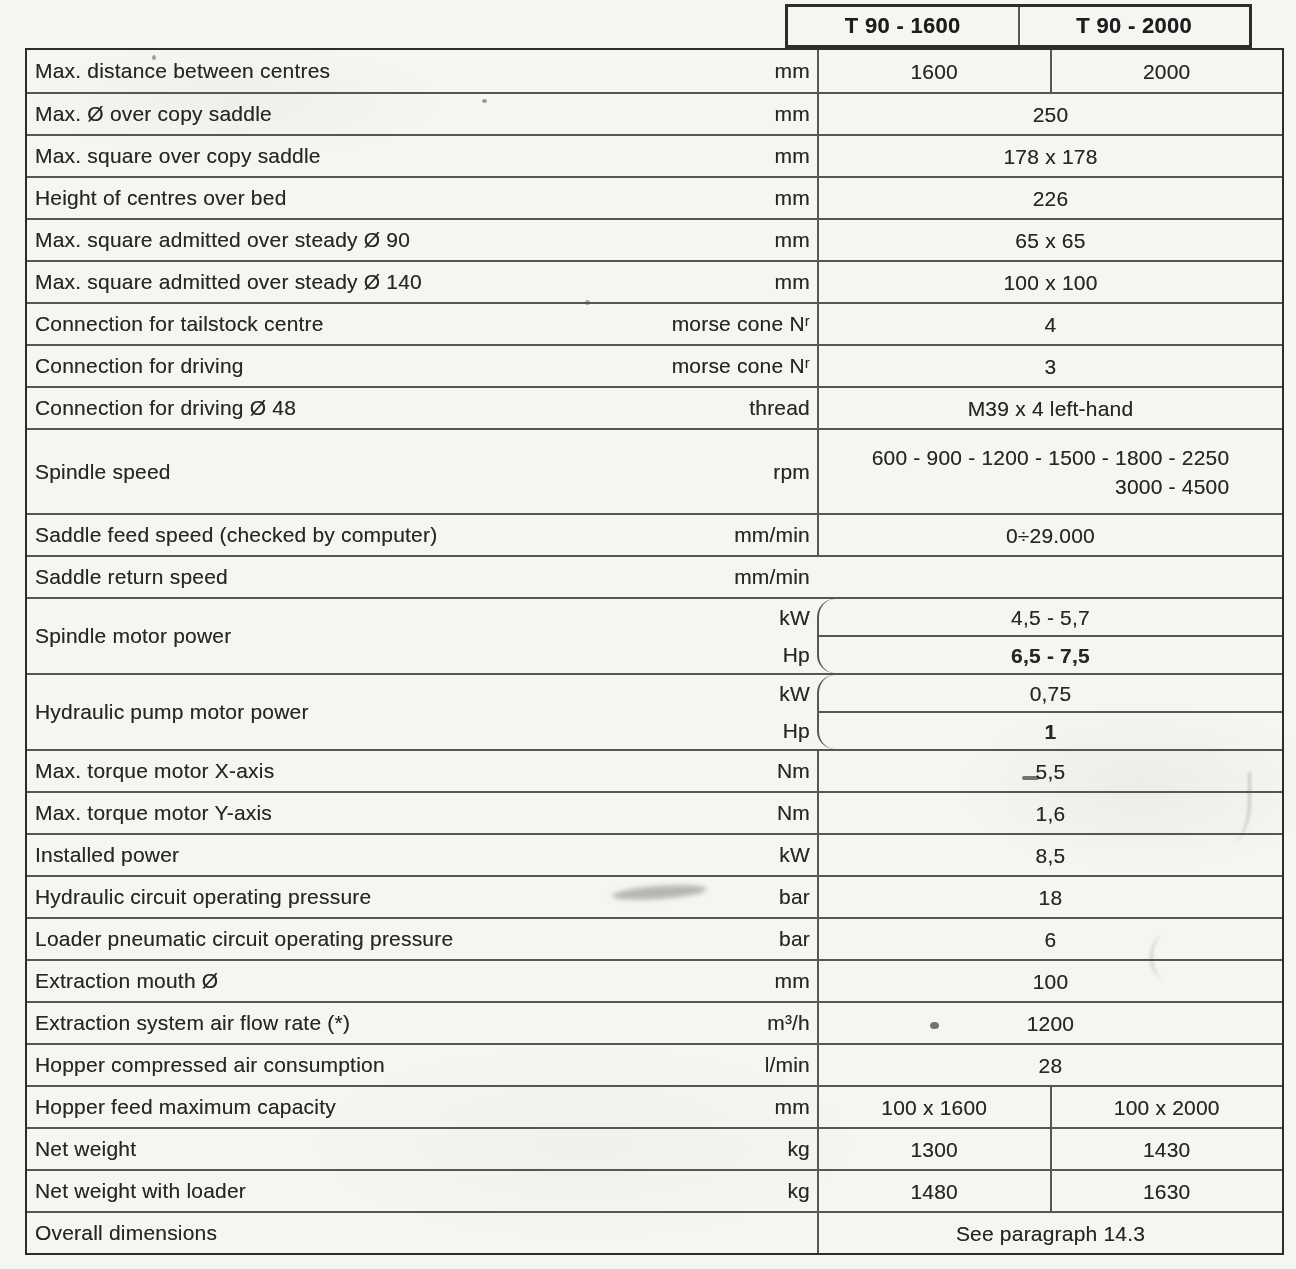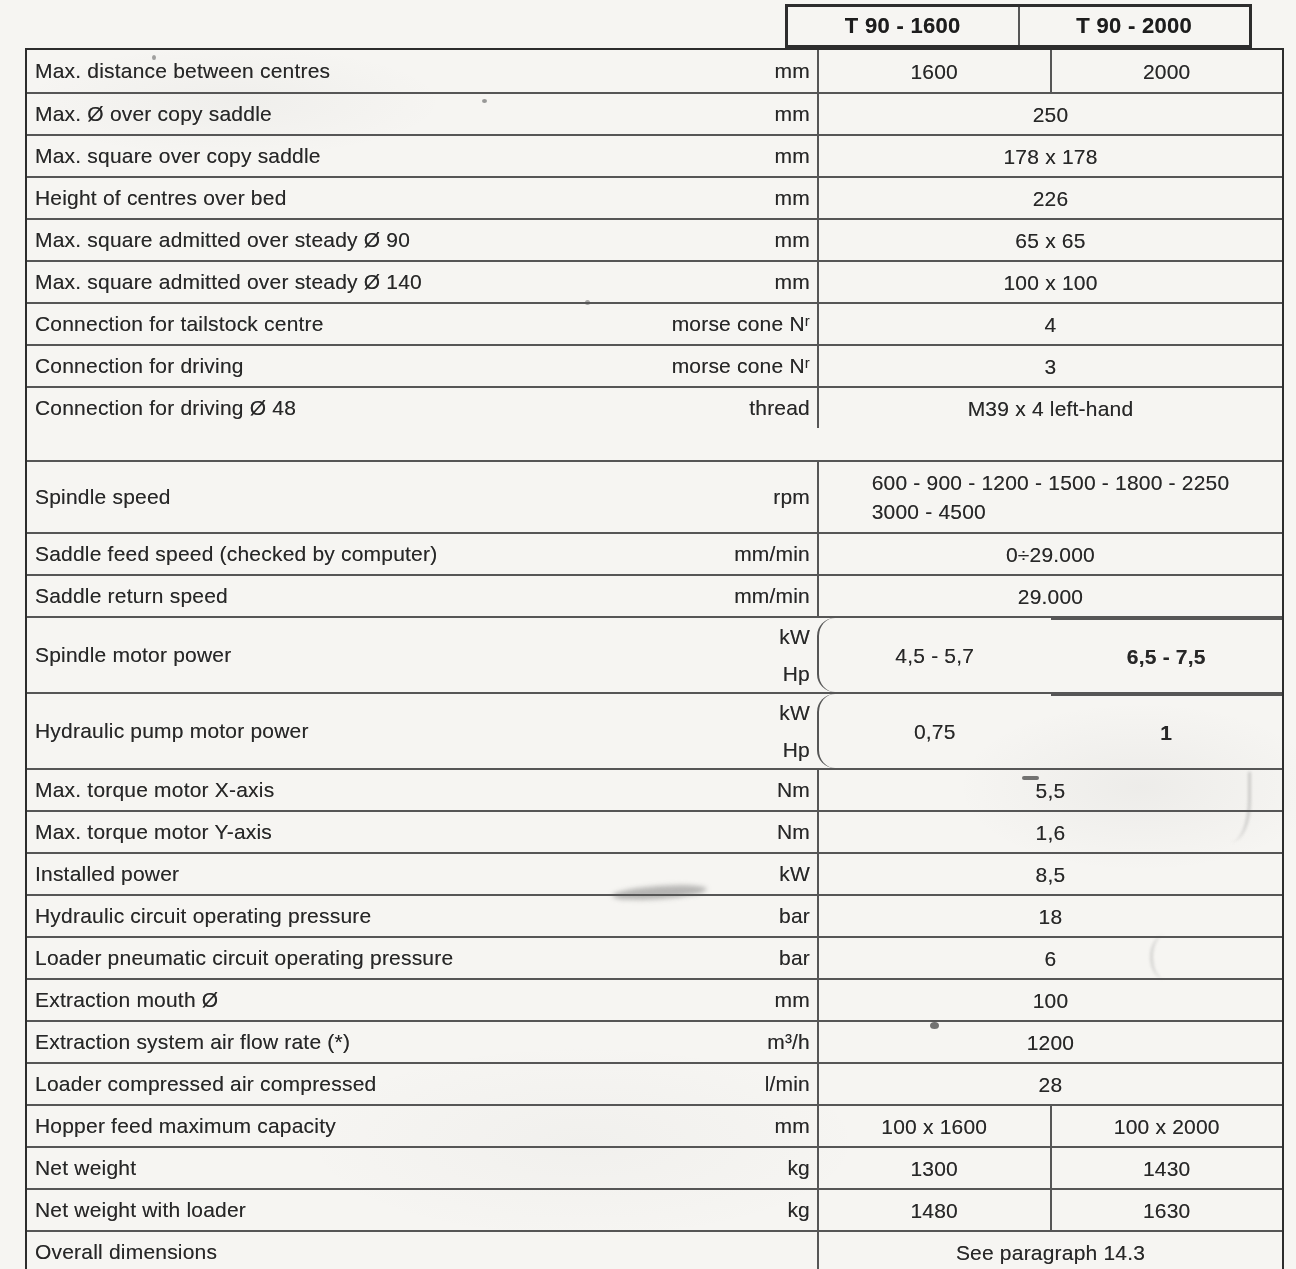--- a/index.html
+++ b/index.html
@@ -57,21 +57,21 @@
     border: 2px solid var(--line-dark, #2e2e2e);
     background: transparent;
     z-index: 1;
   }
   .row {
     display: flex;
     height: 42px;
     box-sizing: border-box;
   }
   .row + .row { border-top: 2px solid var(--line, #555); }
-  .row.tall { height: 72px; margin-top: 32px; }
+  .row.tall { height: 85px; }
   .row.dual { height: 76px; }
 
   .cell-left {
     width: 790px;
     box-sizing: border-box;
     display: flex;
     align-items: center;
     justify-content: space-between;
     padding: 0 7px 0 8px;
     gap: 28px;
@@ -90,25 +90,25 @@
     flex: 1;
     display: flex; align-items: center; justify-content: flex-end;
   }
 
   .vals {
     flex: 1;
     box-sizing: border-box;
     border-left: 2px solid var(--line, #555);
     display: flex;
   }
-  .vals.stack { flex-direction: row; border-radius: 18px; }
+  .vals.stack { flex-direction: column; border-radius: 18px; }
   .vcell {
     flex: 1;
     display: flex; align-items: center; justify-content: center;
-    text-align: left;
+    text-align: right;
     white-space: pre-line;
     line-height: 29px;
   }
   .vcell.vdiv { border-left: 2px solid var(--line, #555); }
   .vcell.hdiv { border-top: 2px solid var(--line, #555); font-weight: bold; }
 
   
   .smudge {
     position: absolute;
     pointer-events: none;
@@ -268,23 +268,20 @@
         </div>
         <div class="vals">
           <div class="vcell span">0÷29.000</div>
         </div>
       </div>
       <div class="row span">
         <div class="cell-left">
           <span class="lab">Saddle return speed</span>
           <span class="unit">mm/min</span>
         </div>
-        <div class="vals">
-          <div class="vcell span">29.000</div>
-        </div>
       </div>
       <div class="row dual">
         <div class="cell-left">
           <span class="lab">Spindle motor power</span>
           <div class="units">
             <div class="unit sub">kW</div>
             <div class="unit sub">Hp</div>
           </div>
         </div>
         <div class="vals stack">
@@ -363,21 +360,21 @@
         <div class="cell-left">
           <span class="lab">Extraction system air flow rate (*)</span>
           <span class="unit">m³/h</span>
         </div>
         <div class="vals">
           <div class="vcell span">1200</div>
         </div>
       </div>
       <div class="row span">
         <div class="cell-left">
-          <span class="lab">Loader compressed air compressed</span>
+          <span class="lab">Hopper compressed air consumption</span>
           <span class="unit">l/min</span>
         </div>
         <div class="vals">
           <div class="vcell span">28</div>
         </div>
       </div>
       <div class="row split">
         <div class="cell-left">
           <span class="lab">Hopper feed maximum capacity</span>
           <span class="unit">mm</span>

